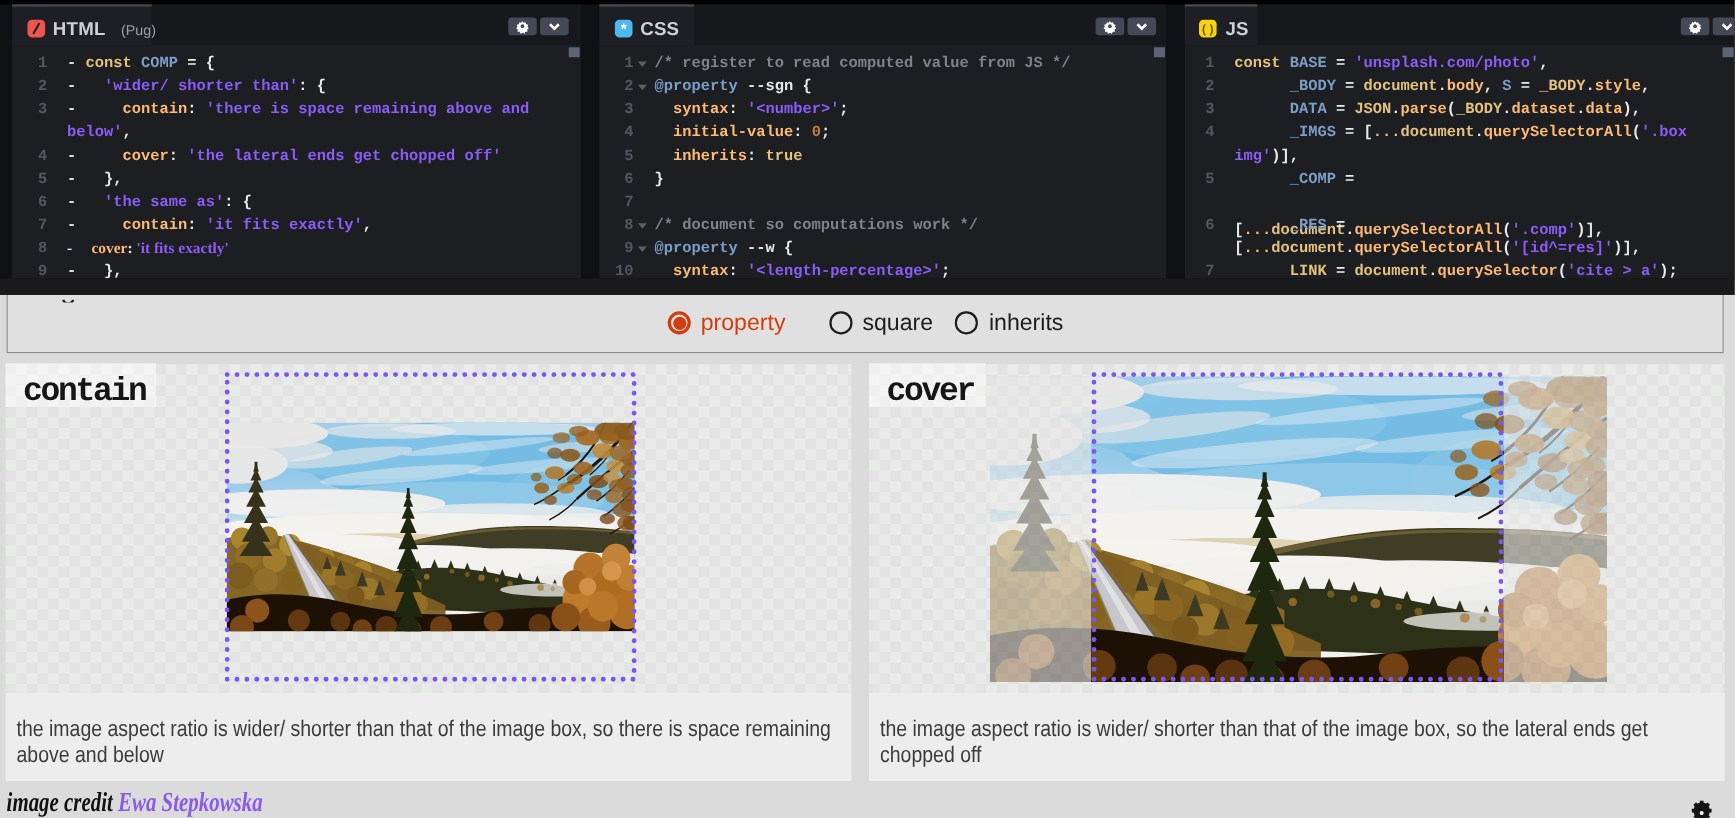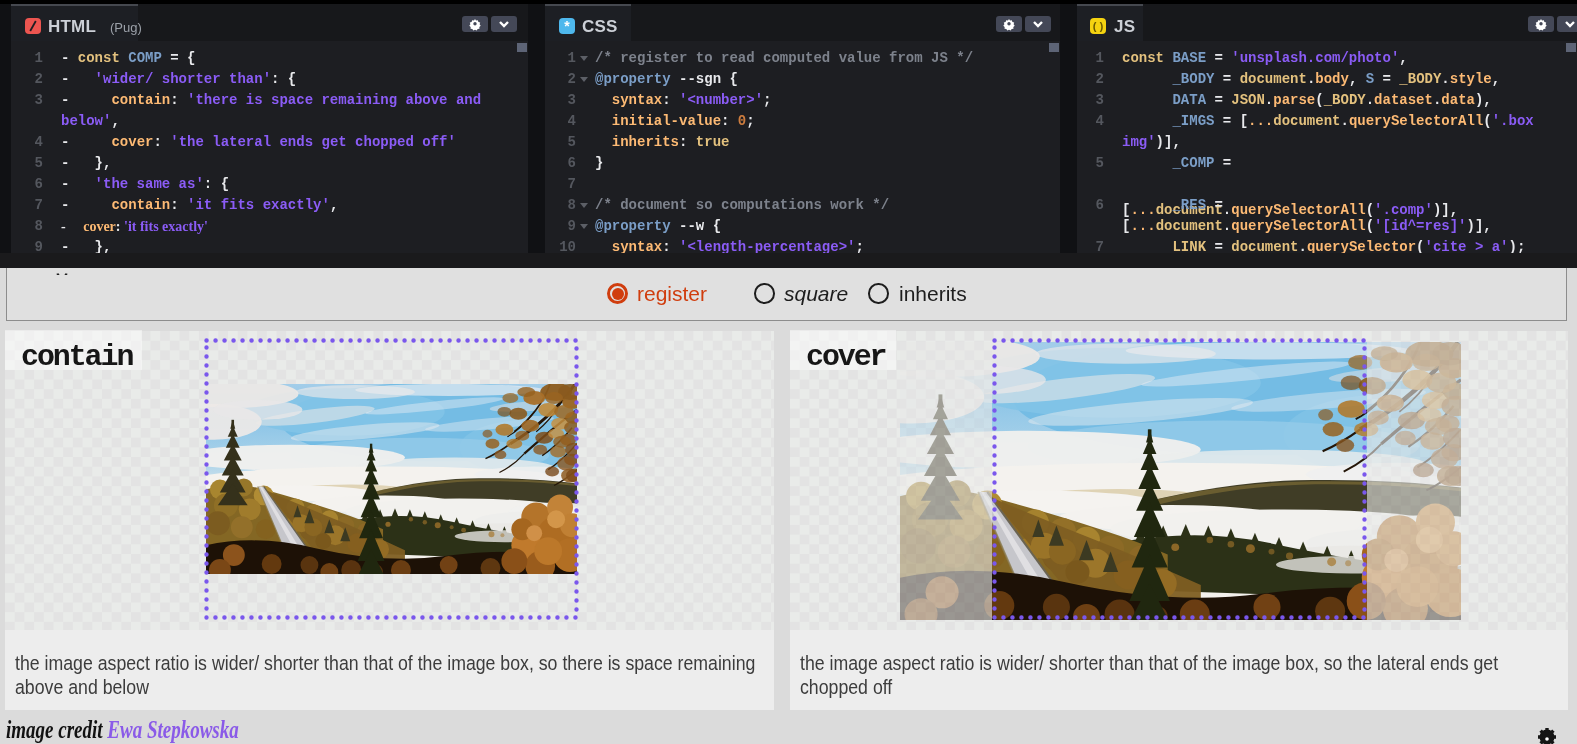--- a/index.html
+++ b/index.html
@@ -142,23 +142,23 @@
   <div id="botstrip"></div>
 </div>
 
 <div id="preview">
   <div id="fieldset"></div>
   <div id="gdesc"><svg width="12" height="8">
         <path d="M1.5 0.5 A4.7 4.7 0 0 0 10.5 0.5" fill="none" stroke="#222" stroke-width="2.2"></path>
       </svg></div>
   <div class="radio" style="left:607px;top:15.2px;width:15px;height:15px;border-width:3px;border-color:#d03d0e;"></div>
   <div style="position:absolute;left:611.5px;top:19.5px;width:12px;height:12px;border-radius:50%;background:#d03d0e;"></div>
-  <span class="rlabel" style="left:637px;color:#d03d0e;">register</span>
+  <span class="rlabel" style="left:637px;color:#d03d0e;">property</span>
   <div class="radio" style="left:754px;"></div>
-  <span class="rlabel" style="left:784px;font-style:italic;">square</span>
+  <span class="rlabel" style="left:784px;">square</span>
   <div class="radio" style="left:868px;"></div>
   <span class="rlabel" style="left:899px;">inherits</span>
 
   <div class="cell" style="left:5px;width:769px;">
     <div class="h2lab">contain</div>
     <div class="box" style="left:199px;">
       <svg class="abs" style="left:2px;top:46px;" width="371" height="190" viewBox="0 0 371 190" preserveAspectRatio="none">
           <use href="#photo"></use>
         </svg>
       <svg class="dots" width="375" height="282">

